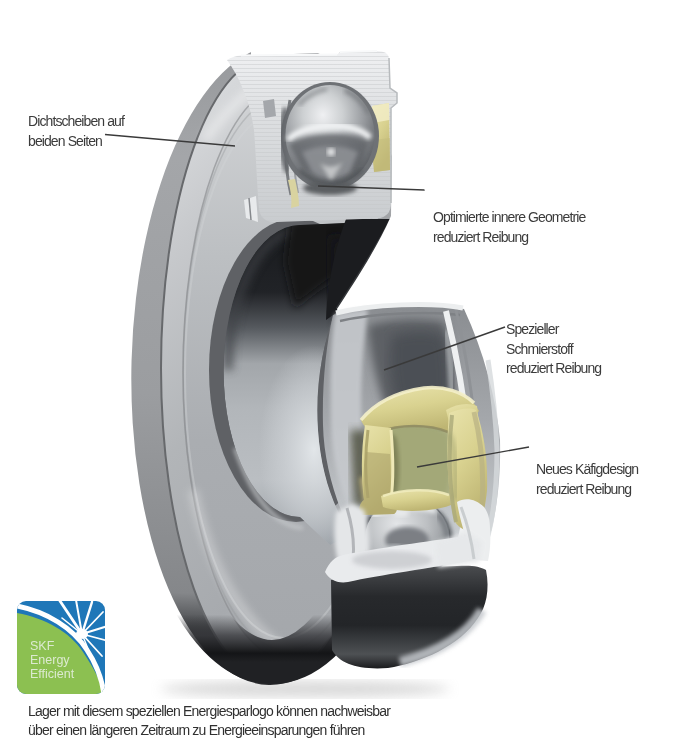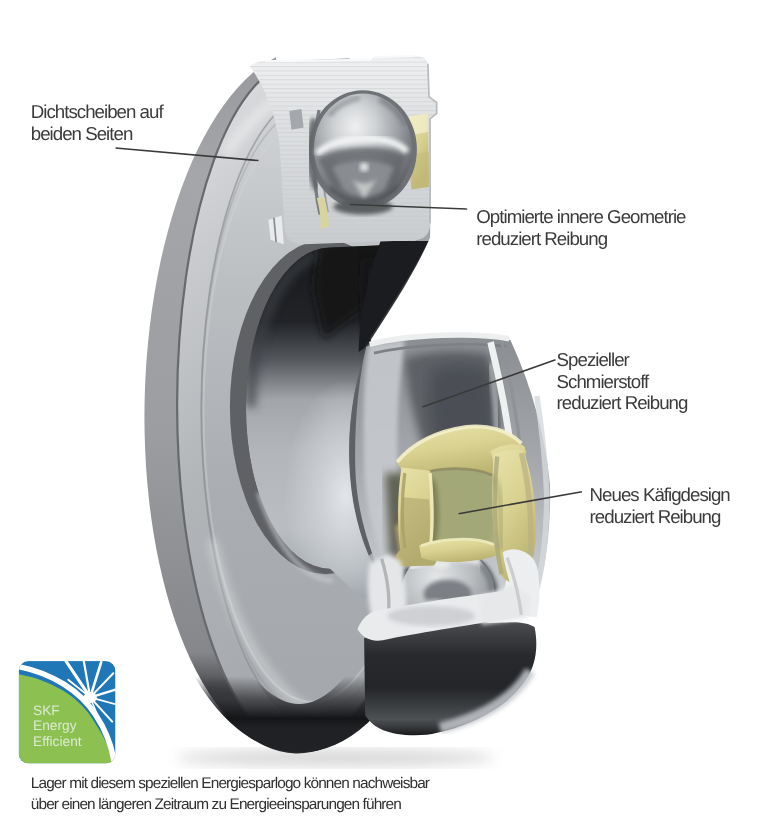--- a/index.html
+++ b/index.html
@@ -1,18 +1,18 @@
 <!DOCTYPE html>
 <html><head>
 <meta charset="utf-8">
 <style>
   html,body{margin:0;padding:0;background:#fff;}
   #stage{position:relative;width:691px;height:745px;background:#ffffff;overflow:hidden;
          font-family:"Liberation Sans", sans-serif;}
-  .lbl{position:absolute;font-size:17px;line-height:19.6px;color:#3b3b3b;letter-spacing:-0.9px;}
+  .lbl{position:absolute;font-size:14px;line-height:19.6px;color:#3b3b3b;letter-spacing:-0.9px;margin-top:20px;}
   .cap{position:absolute;font-size:14px;line-height:19px;color:#303030;letter-spacing:-0.8px;}
 </style>
 </head>
 <body>
 <div id="stage">
 <svg width="691" height="745" viewBox="0 0 691 745" style="position:absolute;left:0;top:0">
 <defs>
   <linearGradient id="odg" x1="0" y1="0" x2="0" y2="1">
     <stop offset="0" stop-color="#96989b"></stop>
     <stop offset="0.18" stop-color="#a4a6a9"></stop>
@@ -254,16 +254,16 @@
     <ellipse cx="82" cy="634" rx="6" ry="5" fill="#ffffff"></ellipse>
   </g>
   <text x="30" y="650" font-size="12.5" fill="#dcead0" font-family="Liberation Sans, sans-serif">SKF</text>
   <text x="30" y="664" font-size="12.5" fill="#dcead0" font-family="Liberation Sans, sans-serif">Energy</text>
   <text x="30" y="678" font-size="12.5" fill="#dcead0" font-family="Liberation Sans, sans-serif">Efficient</text>
 </g>
 </svg>
 
 <div class="lbl" style="left:28px;top:92px">Dichtscheiben auf<br>beiden Seiten</div>
 <div class="lbl" style="left:433px;top:188px">Optimierte innere Geometrie<br>reduziert Reibung</div>
-<div class="lbl" style="left:506px;top:318px">Spezieller<br>Schmierstoff<br>reduziert Reibung</div>
+<div class="lbl" style="left:506px;top:300px">Spezieller<br>Schmierstoff<br>reduziert Reibung</div>
 <div class="lbl" style="left:536px;top:440px">Neues Käfigdesign<br>reduziert Reibung</div>
 <div class="cap" style="left:28px;top:702px">Lager mit diesem speziellen Energiesparlogo können nachweisbar<br>über einen längeren Zeitraum zu Energieeinsparungen führen</div>
 </div>
 
 </body></html>

